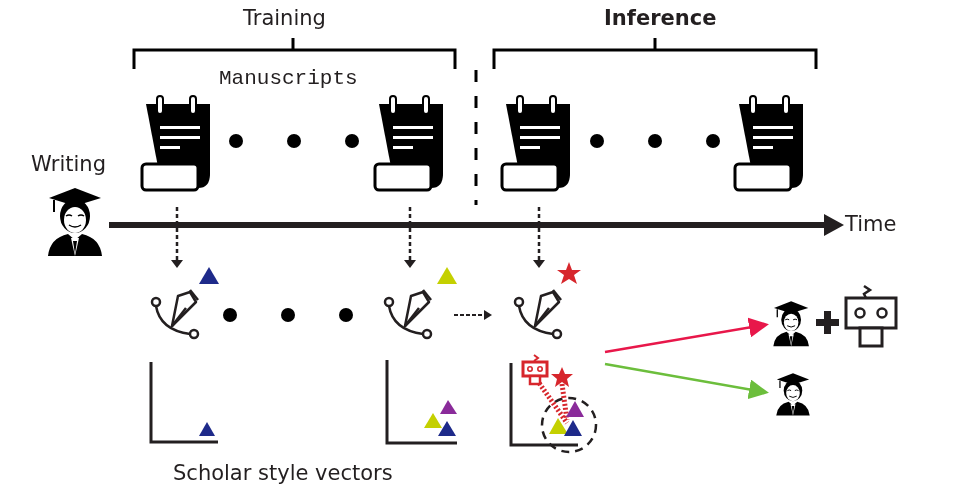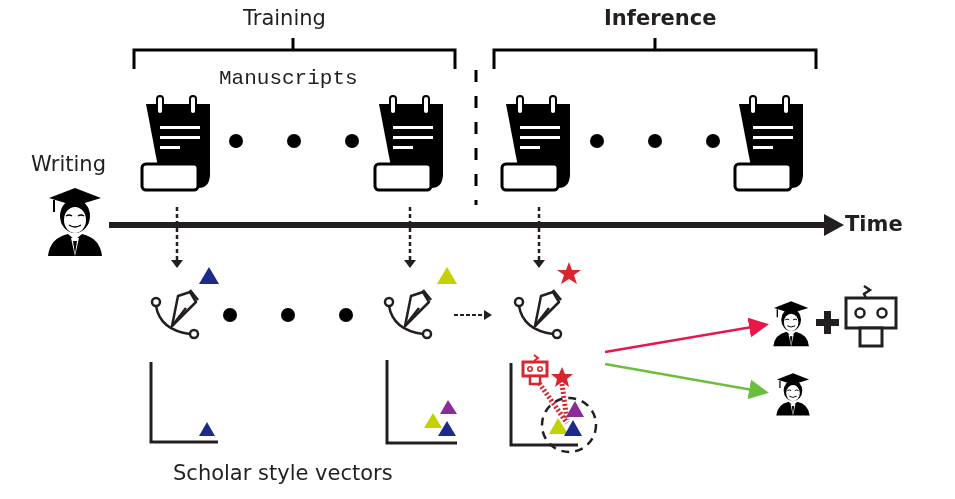--- a/index.html
+++ b/index.html
@@ -158,15 +158,15 @@
     <use href="#robot" x="844" y="286"></use>
     <g transform="translate(775,372) scale(0.62)">
         <use href="#scholar"></use>
       </g>
   </svg>
 
   <div class="lbl" style="left:243px; top:6px;">Training</div>
   <div class="lbl" style="left:604px; top:6px;font-weight:bold;">Inference</div>
   <div class="lbl" style="left:219px; top:67px;font-family:Liberation Mono, monospace;">Manuscripts</div>
   <div class="lbl" style="left:31px; top:152px;">Writing</div>
-  <div class="lbl" style="left:845px; top:212px;font-weight:bold;">Time</div>
+  <div class="lbl" style="left:845px; top:212px;">Time</div>
   <div class="lbl" style="left:173px; top:461px;">Scholar style vectors</div>
 </div>
 
 </body></html>

